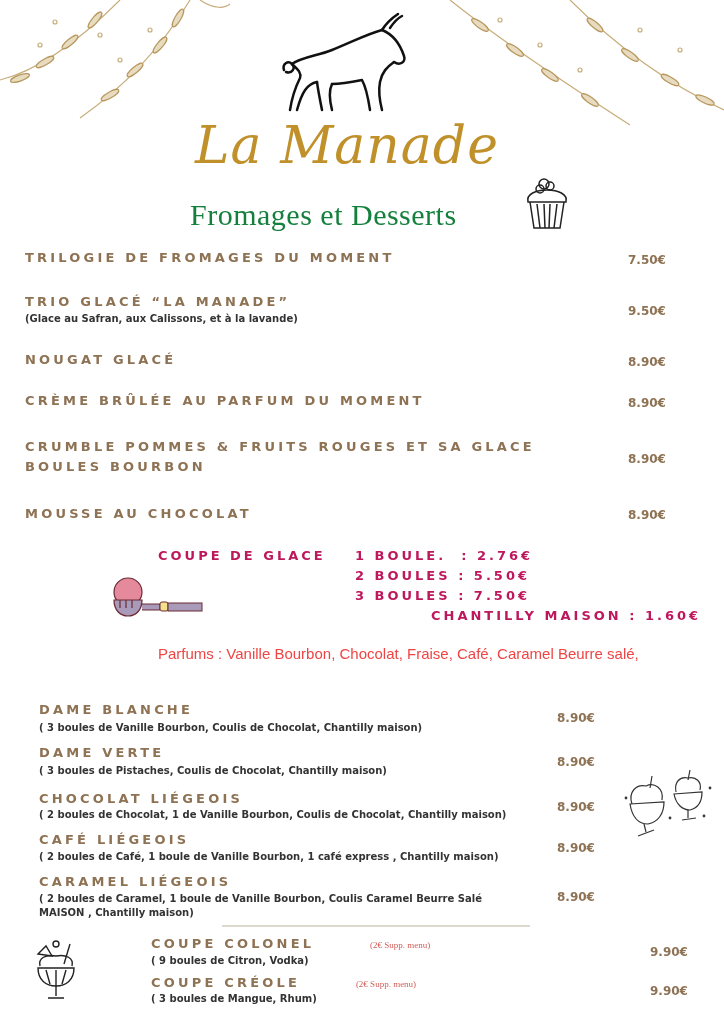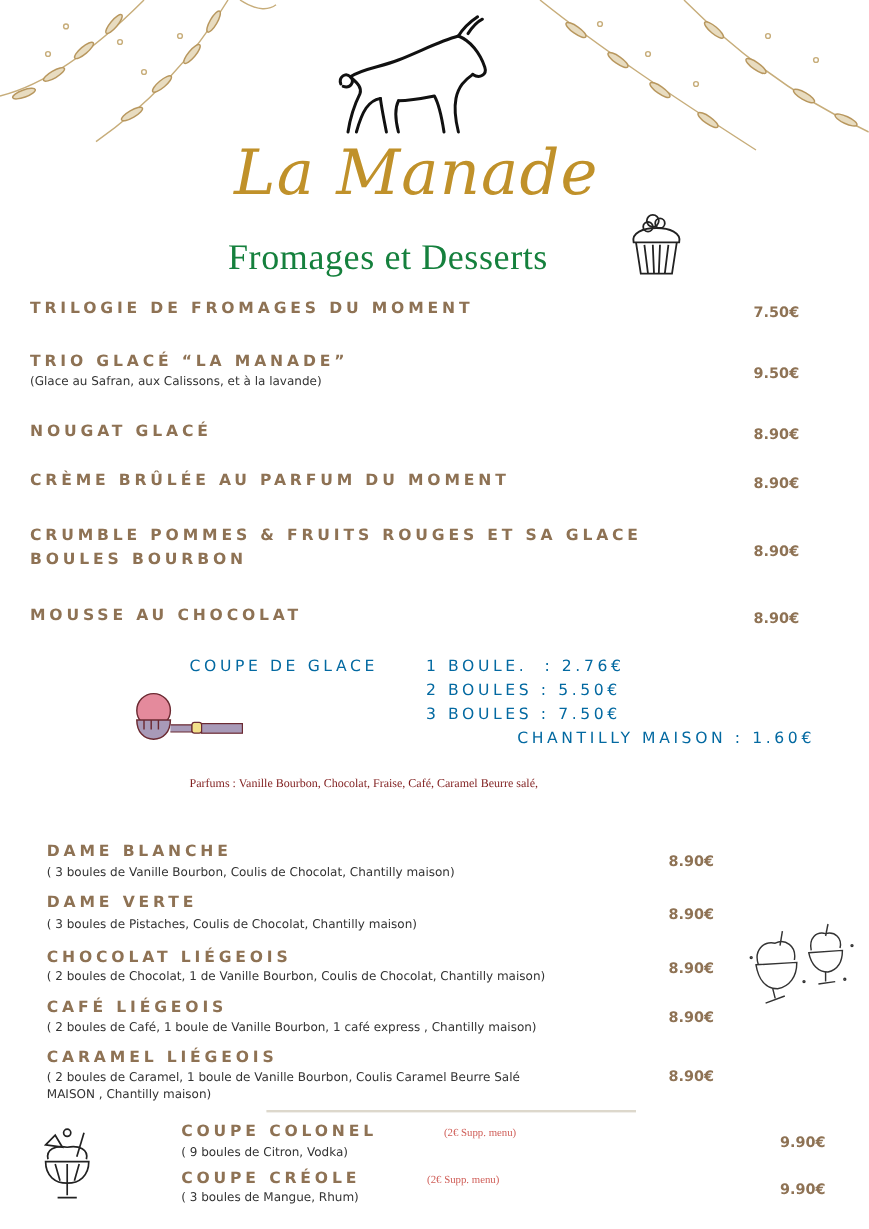--- a/index.html
+++ b/index.html
@@ -19,32 +19,32 @@
     font-family: "Liberation Serif", serif; color: #15803d;
     font-size: 30px; left: 190px; top: 198px; letter-spacing: 0.5px;
   }
   .item-name {
     font-family: "DejaVu Sans", sans-serif; font-weight: bold;
     color: #8e7254; font-size: 13px; letter-spacing: 3.2px;
     white-space: nowrap;
   }
   .item-desc {
     font-family: "DejaVu Sans", sans-serif; color: #333;
-    font-size: 10px; white-space: nowrap;
+    font-size: 10px; white-space: nowrap; font-weight: bold;
   }
   .price {
     font-family: "DejaVu Sans", sans-serif; font-weight: bold;
     color: #8e7254; font-size: 12px;
   }
   .coupe-line {
-    font-family: "DejaVu Sans", sans-serif; font-weight: normal;
-    color: #0369a1; font-size: 13px; letter-spacing: 3px; white-space: nowrap;
+    font-family: "DejaVu Sans", sans-serif; font-weight: bold;
+    color: #be185d; font-size: 13px; letter-spacing: 3px; white-space: nowrap;
   }
   .parfums {
-    font-family: Liberation Serif, serif; color: #7f1d1d; font-size: 10px;
+    font-family: Liberation Sans, sans-serif; color: #ef4444; font-size: 15px;
     line-height: 20px; left: 158px; top: 644px; width: 560px;
   }
   .supp {
     font-family: "Liberation Serif", serif; color: #d0605a; font-size: 9px;
     letter-spacing: 0; font-weight: normal; padding-left: 48px;
   }
   .divider { left: 222px; top: 925px; width: 308px; height: 2px; background: #ddd8cc; }
 </style>
 </head>
 <body>

